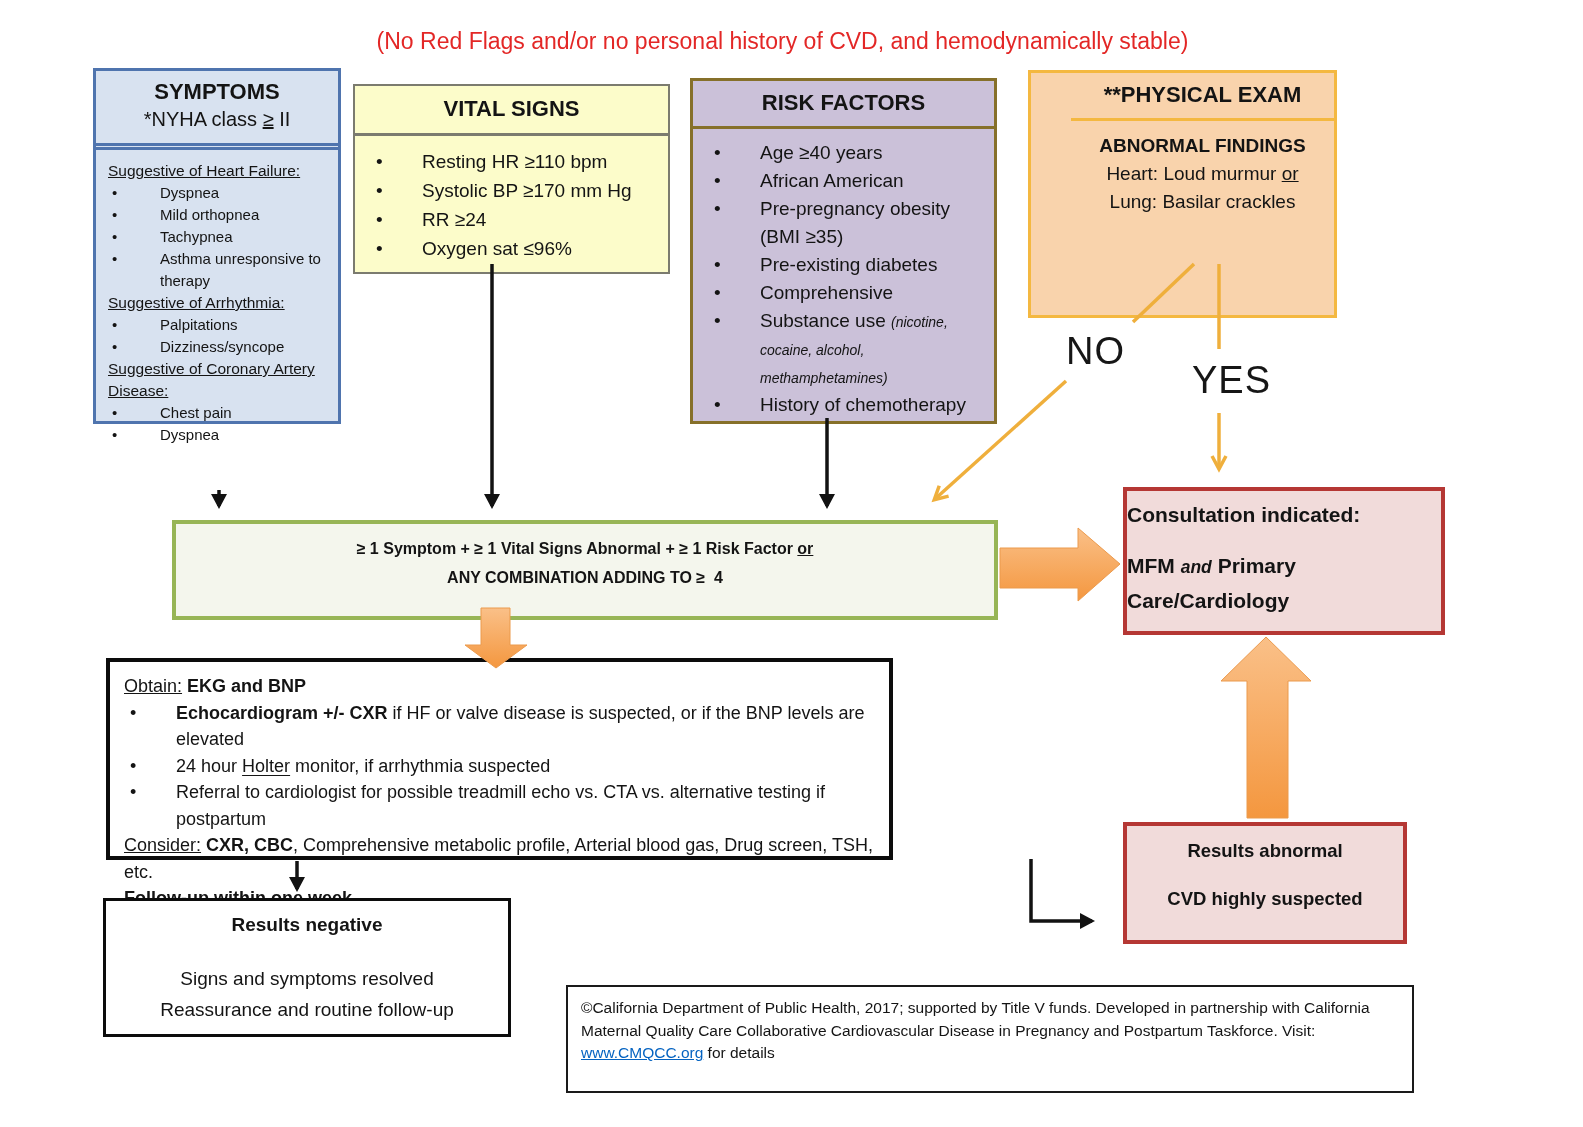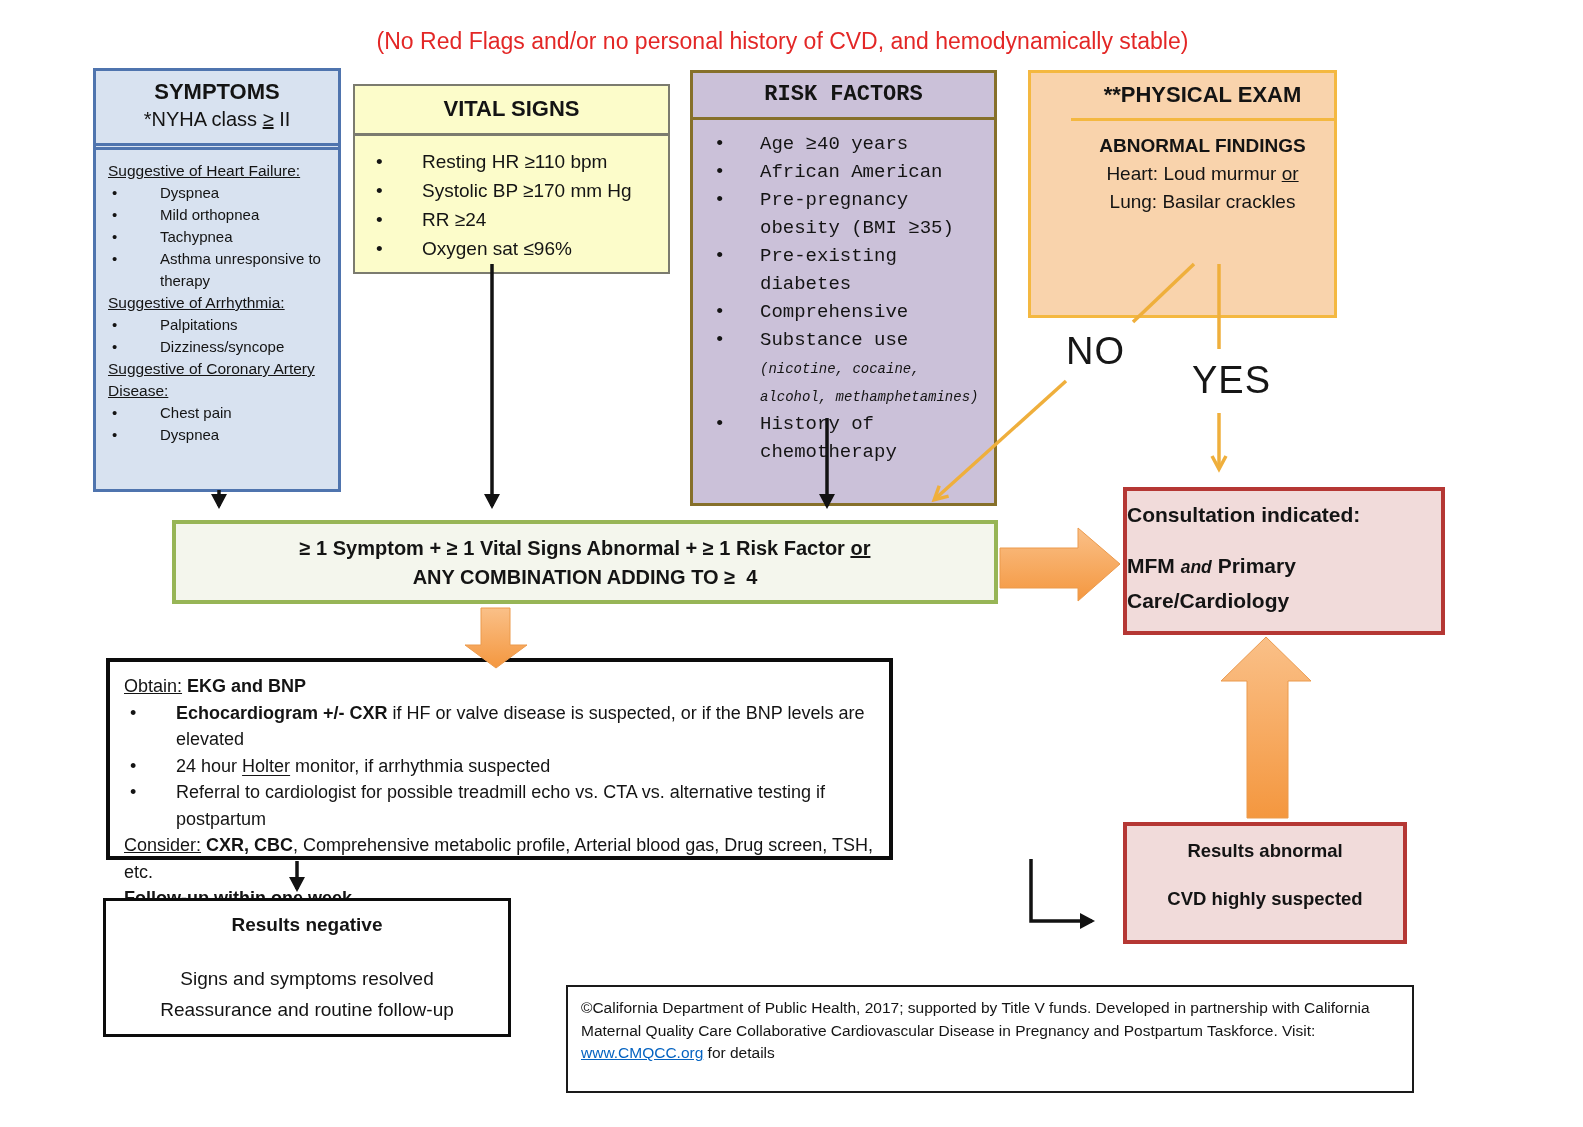--- a/index.html
+++ b/index.html
@@ -25,21 +25,21 @@
   .pre{white-space:pre-wrap;}
   .splitgap{height:4px;}
 </style>
 </head>
 <body>
 
 <div id="canvas">
 
   <div id="title">(No Red Flags and/or no personal history of CVD, and hemodynamically stable)</div>
 
-  <div class="fbox" style="left:93px;top:68px;width:248px;height:424px;background:var(--symptoms_fill);border:3px solid var(--symptoms_border);">
+  <div class="fbox" style="left:93px;top:68px;width:248px;height:356px;background:var(--symptoms_fill);border:3px solid var(--symptoms_border);">
     <div style="border-bottom:3px solid var(--symptoms_border);padding:8px 0 12px 0;">
       <div class="bhead">SYMPTOMS</div>
       <div style="text-align:center;font-size:20px;margin-top:3px;">
         <span>*NYHA class</span>
         <span class="u">≥</span>
         <span>II</span>
       </div>
     </div>
     <div class="splitgap" style="border-bottom:3px solid var(--symptoms_border);background:var(--symptoms_fill);"></div>
     <div style="padding:10px 8px 0 12px;font-size:15px;line-height:22px;">
@@ -86,21 +86,21 @@
         </div>
       <div class="brow">
           <span>RR ≥24</span>
         </div>
       <div class="brow">
           <span>Oxygen sat ≤96%</span>
         </div>
     </div>
   </div>
 
-  <div class="fbox" style="left:690px;top:70px;width:307px;height:436px;background:var(--risk_fill);border:3px solid var(--risk_border);font-family:Liberation Mono, monospace;">
+  <div class="fbox" style="left:690px;top:78px;width:307px;height:346px;background:var(--risk_fill);border:3px solid var(--risk_border);">
     <div style="border-bottom:3px solid var(--risk_border);padding:9px 0 10px 0;">
       <div class="bhead">RISK FACTORS</div>
     </div>
     <div style="padding:10px 8px 0 15px;font-size:19px;line-height:28px;">
       <div class="brow">
           <span>Age ≥40 years</span>
         </div>
       <div class="brow">
           <span>African American</span>
         </div>
@@ -130,21 +130,21 @@
     <div style="padding-top:11px;text-align:center;font-size:19px;line-height:28px;">
       <div style="font-weight:bold;">ABNORMAL FINDINGS</div>
       <div>
         <span>Heart: Loud murmur</span>
         <span class="u">or</span>
       </div>
       <div>Lung: Basilar crackles</div>
     </div>
   </div>
 
-  <div class="fbox" style="left:172px;top:520px;width:826px;height:84px;background:var(--decision_fill);border:4px solid var(--decision_border);padding-top:10px;text-align:center;font-weight:bold;font-size:20px;line-height:29px;">
+  <div class="fbox" style="left:172px;top:520px;width:826px;height:100px;background:var(--decision_fill);border:4px solid var(--decision_border);padding-top:10px;text-align:center;font-weight:bold;font-size:16px;line-height:29px;">
     <div>
       <span>≥ 1 Symptom + ≥ 1 Vital Signs Abnormal + ≥ 1 Risk Factor</span>
       <span class="u">or</span>
     </div>
     <div class="pre">ANY COMBINATION ADDING TO ≥  4</div>
   </div>
 
   <div class="lbl" style="left:1066px;top:330px;">NO</div>
   <div class="lbl" style="left:1192px;top:359px;">YES</div>
 

